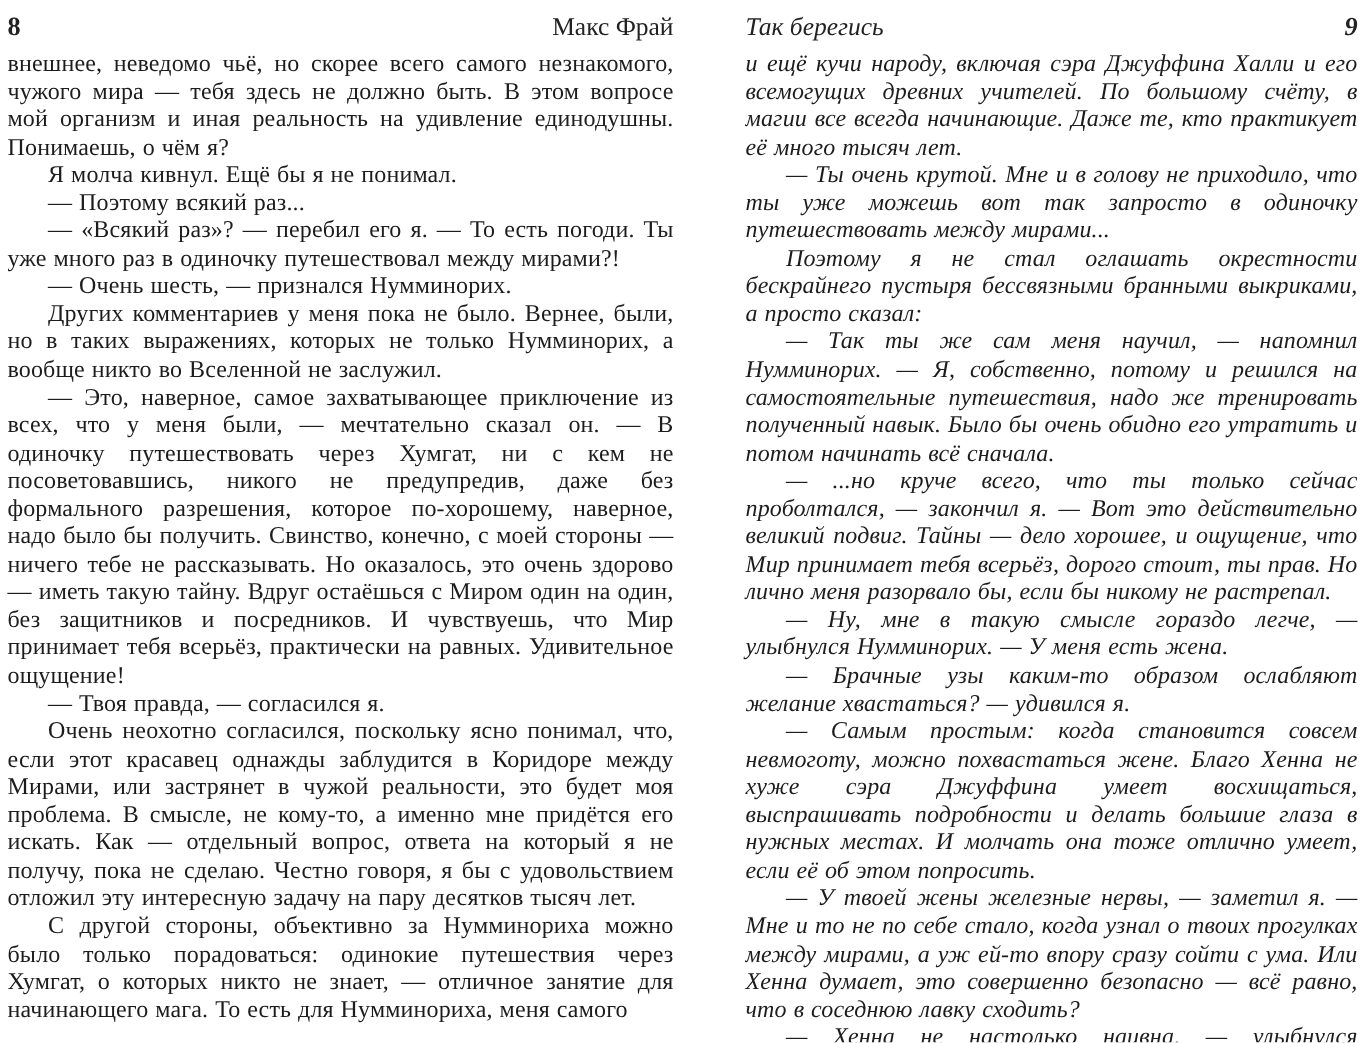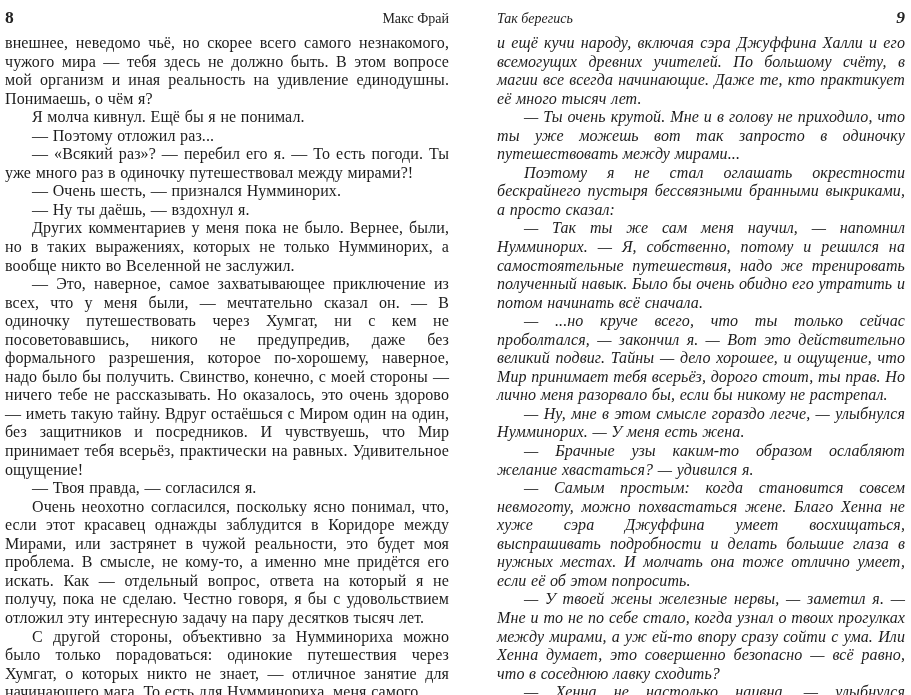--- a/index.html
+++ b/index.html
@@ -37,21 +37,21 @@
     font-size: 17px;
     line-height: 20px;
     height: 27px;
     color: #222222;
   }
   .page-number {
     font-weight: bold;
     font-size: 17.5px;
   }
   .running-head {
-    font-size: 14px;
+    font-size: 17px;
   }
   .page-body {
     font-size: 16px;
     line-height: 18.55px;
     text-align: justify;
     letter-spacing: 0.1px;
     word-spacing: 0.5px;
   }
   .page-body p {
     margin: 0;
@@ -67,44 +67,43 @@
 <div class="spread">
 
   <div class="page page-left">
     <div class="page-header">
       <span class="page-number">8</span>
       <span class="running-head">Макс Фрай</span>
     </div>
     <div class="page-body" id="left-body">
         <p class="no-indent">внешнее, неведомо чьё, но скорее всего самого незнакомого, чужого мира — тебя здесь не должно быть. В этом вопросе мой организм и иная реальность на удивление единодушны. Понимаешь, о чём я?</p>
         <p>Я молча кивнул. Ещё бы я не понимал.</p>
-        <p>— Поэтому отложил раз...</p>
+        <p>— Поэтому всякий раз...</p>
         <p>— «Всякий раз»? — перебил его я. — То есть погоди. Ты уже много раз в одиночку путешествовал между мирами?!</p>
         <p>— Очень шесть, — признался Нумминорих.</p>
-        <p>— Ну ты даёшь, — вздохнул я.</p>
         <p>Других комментариев у меня пока не было. Вернее, были, но в таких выражениях, которых не только Нумминорих, а вообще никто во Вселенной не заслужил.</p>
         <p>— Это, наверное, самое захватывающее приключение из всех, что у меня были, — мечтательно сказал он. — В одиночку путешествовать через Хумгат, ни с кем не посоветовавшись, никого не предупредив, даже без формального разрешения, которое по-хорошему, наверное, надо было бы получить. Свинство, конечно, с моей стороны — ничего тебе не рассказывать. Но оказалось, это очень здорово — иметь такую тайну. Вдруг остаёшься с Миром один на один, без защитников и посредников. И чувствуешь, что Мир принимает тебя всерьёз, практически на равных. Удивительное ощущение!</p>
         <p>— Твоя правда, — согласился я.</p>
         <p>Очень неохотно согласился, поскольку ясно понимал, что, если этот красавец однажды заблудится в Коридоре между Мирами, или застрянет в чужой реальности, это будет моя проблема. В смысле, не кому-то, а именно мне придётся его искать. Как — отдельный вопрос, ответа на который я не получу, пока не сделаю. Честно говоря, я бы с удовольствием отложил эту интересную задачу на пару десятков тысяч лет.</p>
         <p>С другой стороны, объективно за Нумминориха можно было только порадоваться: одинокие путешествия через Хумгат, о которых никто не знает, — отличное занятие для начинающего мага. То есть для Нумминориха, меня самого</p>
       </div>
   </div>
 
   <div class="page page-right">
     <div class="page-header">
       <span class="running-head">Так берегись</span>
       <span class="page-number">9</span>
     </div>
     <div class="page-body" id="right-body">
         <p class="no-indent">и ещё кучи народу, включая сэра Джуффина Халли и его всемогущих древних учителей. По большому счёту, в магии все всегда начинающие. Даже те, кто практикует её много тысяч лет.</p>
         <p>— Ты очень крутой. Мне и в голову не приходило, что ты уже можешь вот так запросто в одиночку путешествовать между мирами...</p>
         <p>Поэтому я не стал оглашать окрестности бескрайнего пустыря бессвязными бранными выкриками, а просто сказал:</p>
         <p>— Так ты же сам меня научил, — напомнил Нумминорих. — Я, собственно, потому и решился на самостоятельные путешествия, надо же тренировать полученный навык. Было бы очень обидно его утратить и потом начинать всё сначала.</p>
         <p>— ...но круче всего, что ты только сейчас проболтался, — закончил я. — Вот это действительно великий подвиг. Тайны — дело хорошее, и ощущение, что Мир принимает тебя всерьёз, дорого стоит, ты прав. Но лично меня разорвало бы, если бы никому не растрепал.</p>
-        <p>— Ну, мне в этом смысле гораздо легче, — улыбнулся Нумминорих. — У меня есть жена.</p>
+        <p>— Ну, мне в такую смысле гораздо легче, — улыбнулся Нумминорих. — У меня есть жена.</p>
         <p>— Брачные узы каким-то образом ослабляют желание хвастаться? — удивился я.</p>
         <p>— Самым простым: когда становится совсем невмоготу, можно похвастаться жене. Благо Хенна не хуже сэра Джуффина умеет восхищаться, выспрашивать подробности и делать большие глаза в нужных местах. И молчать она тоже отлично умеет, если её об этом попросить.</p>
         <p>— У твоей жены железные нервы, — заметил я. — Мне и то не по себе стало, когда узнал о твоих прогулках между мирами, а уж ей-то впору сразу сойти с ума. Или Хенна думает, это совершенно безопасно — всё равно, что в соседнюю лавку сходить?</p>
         <p>— Хенна не настолько наивна, — улыбнулся Нумминорих. — То есть она вообще ни насколько не наивна, ни капельки, совсем! Просто точно знает, </p>
       </div>
   </div>
 
 </div>
 
 </body></html>

